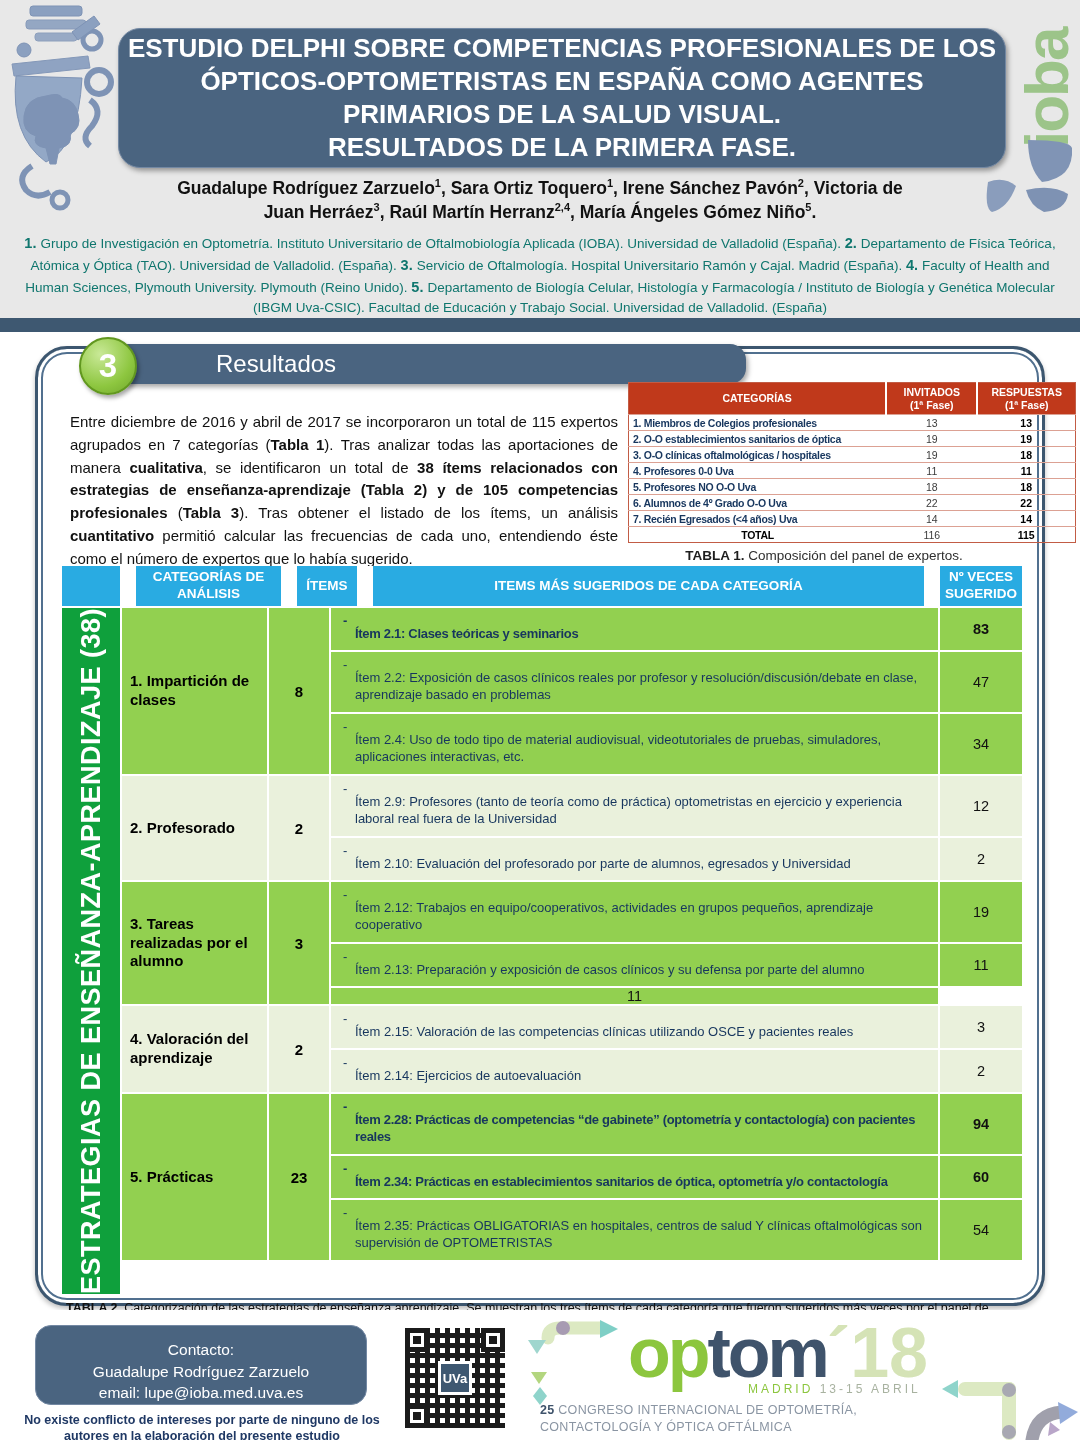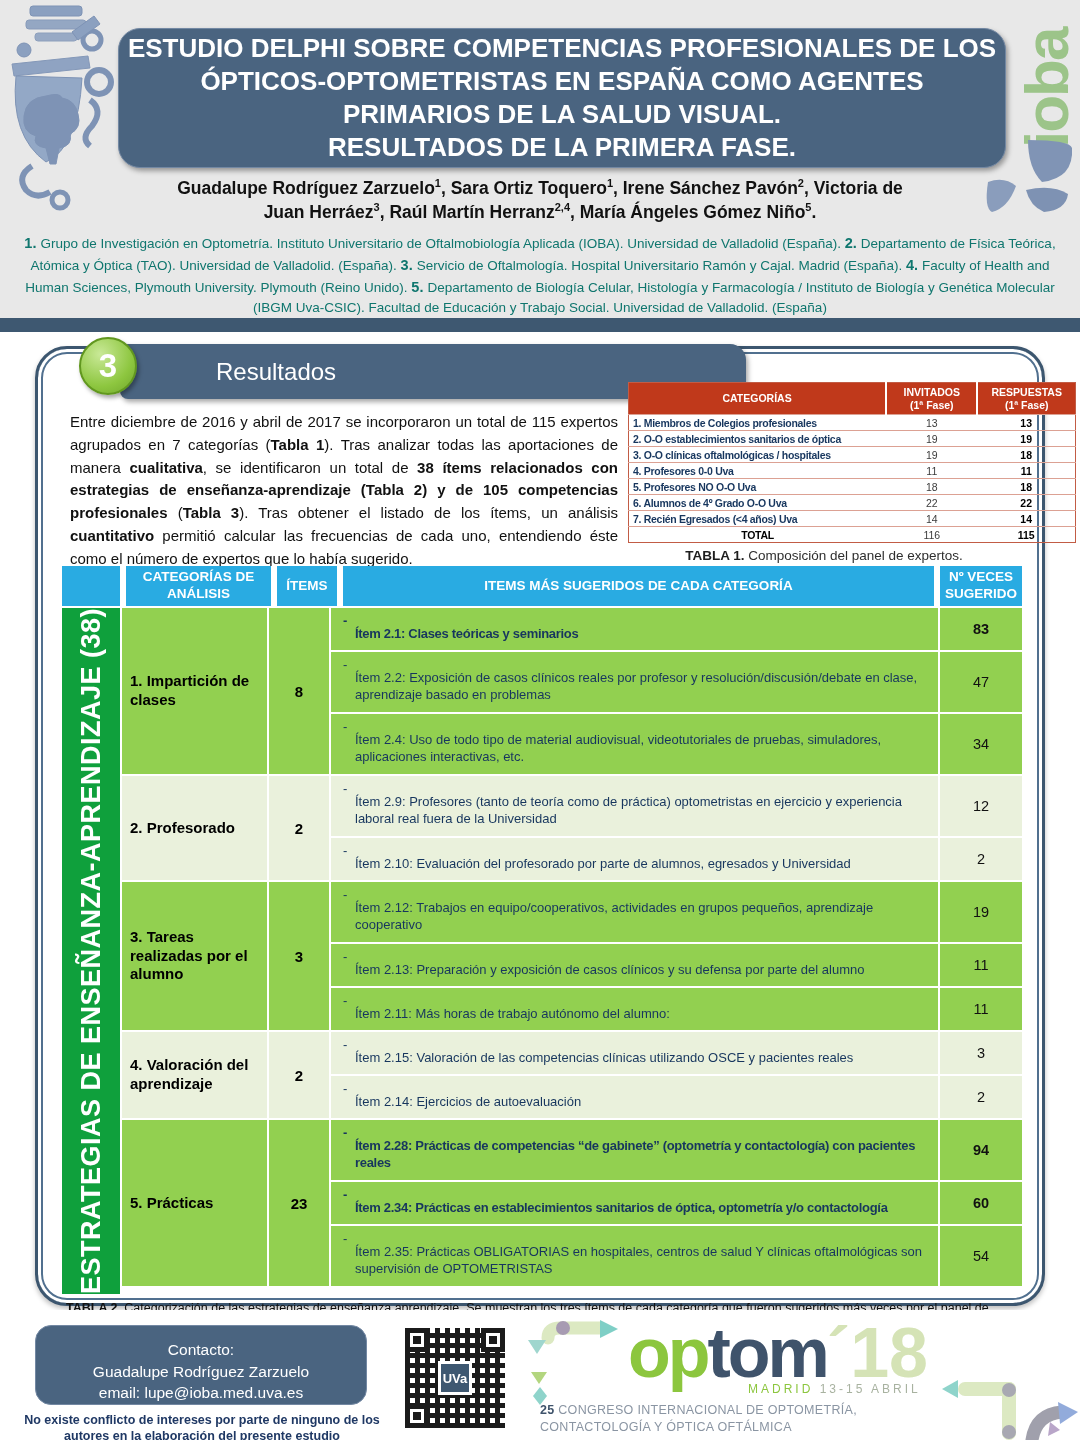--- a/index.html
+++ b/index.html
@@ -27,21 +27,21 @@
     font-size:17.5px;font-weight:bold;color:#111;line-height:1.35;}
   .authors sup{font-size:11px;}
   .affiliations{position:absolute;top:233px;left:22px;width:1036px;text-align:center;
     font-size:13.5px;color:#0f766e;line-height:1.5;}
   .affiliations b{font-size:14.5px;}
 
   
   .panel{position:absolute;top:346px;left:35px;width:1010px;height:960px;
     border:3px solid var(--slateDark);border-radius:32px;background:#fff;
     box-shadow:inset 0 0 0 3px #fff, inset 0 0 0 5px #51708F, 0 3px 5px rgba(0,0,0,.25);}
-  .results-banner{position:absolute;top:344px;left:120px;width:626px;height:55px;background:var(--slate);
+  .results-banner{position:absolute;top:344px;left:120px;width:626px;height:40px;background:var(--slate);
     border-radius:8px 16px 16px 8px;box-shadow:2px 3px 5px rgba(0,0,0,.35);
     display:flex;align-items:center;color:#fff;font-size:24px;padding-left:96px;}
   .section-circle{position:absolute;top:337px;left:79px;width:58px;height:58px;border-radius:50%;
     background:radial-gradient(circle at 35% 28%,#C9E997,#8DC63F 62%,#6FA52C);
     border:2px solid #61971F;box-shadow:2px 3px 4px rgba(0,0,0,.35);
     display:flex;align-items:center;justify-content:center;color:#fff;font-size:33px;font-weight:bold;z-index:3;}
   .intro{position:absolute;top:411px;left:70px;width:548px;font-size:15px;line-height:1.52;
     text-align:justify;color:#111;}
 
   
@@ -54,21 +54,21 @@
   .t1 td{border-top:1.3px solid #DCA193;}
   .t1 td.c0{font-weight:bold;color:var(--navy);letter-spacing:-0.3px;white-space:nowrap;}
   .t1 td.c1{text-align:center;color:#3b3b3b;}
   .t1 td.c2{text-align:center;font-weight:bold;color:#000;}
   .t1 tr.total td.c0{text-align:center;color:#000;}
   .t1-caption{margin-top:5px;text-align:center;font-size:13.5px;color:#2e2e2e;}
   .t1-caption b{color:#1e1e1e;}
 
   
   .t2-wrap{position:absolute;top:566px;left:62px;width:960px;}
-  .t2-header{display:grid;grid-template-columns:58px 145px 60px 1fr 82px;gap:6px;background:#fff;}
+  .t2-header{display:grid;grid-template-columns:58px 145px 60px 1fr 82px;gap:16px;background:#fff;}
   .t2-header .hcell{background:var(--cyan);color:#fff;font-weight:bold;font-size:13.5px;line-height:1.25;
     display:flex;align-items:center;justify-content:center;text-align:center;min-height:40px;padding:3px 4px;}
   .t2-body{display:flex;gap:2px;margin-top:2px;background:#fff;}
   .t2-band{width:58px;background:var(--band);display:flex;align-items:center;justify-content:center;}
   .t2-band-label{writing-mode:vertical-rl;transform:rotate(180deg);color:#fff;font-weight:bold;
     font-size:27px;letter-spacing:.5px;white-space:nowrap;}
   .t2-groups{flex:1;display:flex;flex-direction:column;gap:2px;}
   .t2-group{display:grid;grid-template-columns:145px 60px 1fr;gap:2px;}
   .t2-group .gcell{display:flex;align-items:center;}
   .t2-cat{font-weight:bold;font-size:15px;color:#000;padding:6px 4px 6px 8px;line-height:1.25;}
@@ -293,21 +293,20 @@
             <div class="t2-rows">
               <div class="t2-row tall">
                 <div class="t2-text bright">Ítem 2.12: Trabajos en equipo/cooperativos, actividades en grupos pequeños, aprendizaje cooperativo</div>
                 <div class="t2-count bright">19</div>
               </div>
               <div class="t2-row short">
                 <div class="t2-text bright">Ítem 2.13: Preparación y exposición de casos clínicos y su defensa por parte del alumno</div>
                 <div class="t2-count bright">11</div>
               </div>
               <div class="t2-row short">
-                <div class="t2-text bright">Ítem 2.11: Más horas de trabajo autónomo del alumno:</div>
                 <div class="t2-count bright">11</div>
               </div>
             </div>
           </div>
           <div class="t2-group">
             <div class="gcell t2-cat palebg">4. Valoración del aprendizaje</div>
             <div class="gcell t2-items palebg">2</div>
             <div class="t2-rows">
               <div class="t2-row short">
                 <div class="t2-text palebg">Ítem 2.15: Valoración de las competencias clínicas utilizando OSCE y pacientes reales</div>

